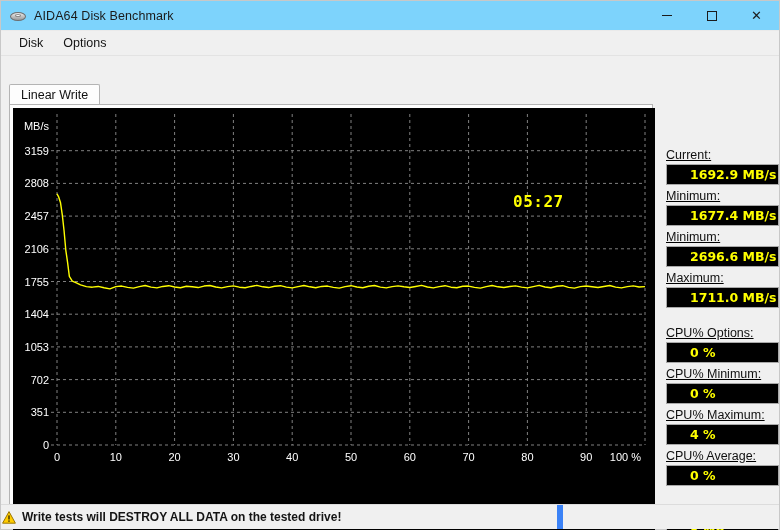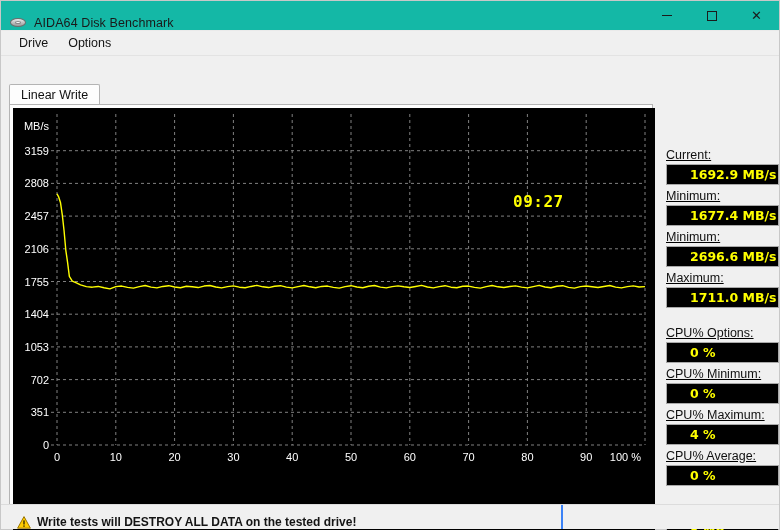--- a/index.html
+++ b/index.html
@@ -13,22 +13,22 @@
     position:relative;width:780px;height:530px;
     background:#f0f0f0;
     border:1px solid #c8c8c8;
     box-sizing:border-box;
     display:flex;flex-direction:column;
   }
 
   
   .titlebar{
     height:29px;flex:0 0 29px;
-    background:#14b8a6;
-    display:flex;align-items:flex-end;
+    background:#7dd3fc;
+    display:flex;align-items:center;
     border-bottom:1px solid #eaeaea;
     position:relative;
   }
   .app-icon{
     width:16px;height:16px;margin-left:9px;margin-right:8px;
     position:relative;flex:0 0 16px;
   }
   .app-icon .platter{
     position:absolute;left:0;top:4px;width:16px;height:9px;
     border-radius:50%;
@@ -150,23 +150,23 @@
   }
 
   
   .statusbar{
     position:absolute;left:0;right:0;bottom:0;height:24px;
     background:#f0f0f0;
     border-top:1px solid #dcdcdc;
     display:flex;align-items:center;
   }
   .status-cell{
-    height:24px;display:flex;align-items:flex-end;
-    padding-left:16px;flex:0 0 562px;
-    border-right:2px solid #3b82f6;
+    height:24px;display:flex;align-items:center;
+    padding-left:1px;flex:0 0 562px;
+    border-right:6px solid #3b82f6;
     box-sizing:border-box;
   }
   .warn-icon{
     width:14px;height:13px;flex:0 0 14px;margin-right:6px;position:relative;
   }
   .warn-text{
     font-size:12px;font-weight:bold;color:#141414;white-space:nowrap;
   }
 </style>
 </head>
@@ -187,21 +187,21 @@
       <div class="win-btn">
           <i class="glyph-max"></i>
         </div>
       <div class="win-btn close">
           <span class="glyph-close">✕</span>
         </div>
     </div>
   </div>
 
   <div class="menubar">
-    <div class="menu-item">Drive</div>
+    <div class="menu-item">Disk</div>
     <div class="menu-item">Options</div>
   </div>
 
   <div class="content">
 
     <div class="left-col">
 
       <div class="tabstrip">
         <div class="tab">Linear Write</div>
       </div>
@@ -256,21 +256,21 @@
                 <text x="396.8" y="353" fill="#ffffff" font-size="11" font-family="&quot;Liberation Sans&quot;, sans-serif" text-anchor="middle">60</text>
                 <text x="455.59999999999997" y="353" fill="#ffffff" font-size="11" font-family="&quot;Liberation Sans&quot;, sans-serif" text-anchor="middle">70</text>
                 <text x="514.4000000000001" y="353" fill="#ffffff" font-size="11" font-family="&quot;Liberation Sans&quot;, sans-serif" text-anchor="middle">80</text>
                 <text x="573.2" y="353" fill="#ffffff" font-size="11" font-family="&quot;Liberation Sans&quot;, sans-serif" text-anchor="middle">90</text>
                 <text x="628" y="353" fill="#ffffff" font-size="11" font-family="&quot;Liberation Sans&quot;, sans-serif" text-anchor="end">100 %</text>
               </g>
             <g id="seriesg">
                 <path d="M44.00 85.78 L45.76 89.19 L47.53 94.78 L49.29 106.89 L51.06 122.73 L52.82 142.29 L54.58 154.40 L56.35 168.38 L59.29 173.03 L62.82 174.71 L67.52 176.95 L73.40 178.62 L79.28 179.18 L85.16 178.44 L91.04 179.74 L96.92 180.86 L102.80 178.62 L108.68 178.06 L114.56 179.37 L120.44 180.11 L126.32 178.62 L132.20 177.51 L138.08 179.18 L143.96 179.93 L149.84 178.44 L155.72 177.69 L161.60 179.00 L167.48 179.74 L173.36 178.25 L179.24 178.81 L185.12 179.56 L191.00 178.06 L196.88 177.51 L202.76 179.00 L208.64 179.93 L214.52 178.62 L220.40 177.88 L226.28 179.18 L232.16 179.74 L238.04 178.44 L243.92 177.32 L249.80 178.81 L255.68 179.56 L261.56 178.25 L267.44 177.69 L273.32 179.18 L279.20 179.93 L285.08 178.62 L290.96 177.51 L296.84 178.81 L302.72 179.74 L308.60 178.44 L314.48 178.06 L320.36 179.37 L326.24 180.11 L332.12 178.62 L338.00 177.69 L343.88 179.00 L349.76 179.74 L355.64 178.25 L361.52 177.51 L367.40 179.18 L373.28 179.93 L379.16 178.62 L385.04 177.88 L390.92 178.81 L396.80 179.56 L402.68 178.44 L408.56 177.32 L414.44 179.00 L420.32 179.93 L426.20 178.62 L432.08 177.69 L437.96 179.18 L443.84 179.74 L449.72 178.25 L455.60 178.06 L461.48 179.37 L467.36 180.11 L473.24 178.62 L479.12 177.51 L485.00 178.81 L490.88 179.56 L496.76 178.44 L502.64 177.88 L508.52 179.18 L514.40 179.93 L520.28 178.62 L526.16 177.32 L532.04 179.00 L537.92 179.74 L543.80 178.25 L549.68 177.69 L555.56 179.37 L561.44 180.11 L567.32 178.62 L573.20 178.06 L579.08 178.81 L584.96 179.56 L590.84 178.44 L596.72 177.51 L602.60 179.18 L608.48 179.93 L614.36 178.62 L620.24 177.88 L626.12 179.00 L632.00 178.62" fill="none" stroke="#ffff00" stroke-width="1.4" stroke-linejoin="round"></path>
               </g>
           </svg>
-          <div class="clock">09:27</div>
+          <div class="clock">05:27</div>
         </div>
 
       </div>
 
       <div class="controls-row">
         <div class="combo combo-mode">
           <span class="lbl">Linear Write</span>
           <svg class="arrow" viewBox="0 0 8 5">
             <path d="M0.5 0.5 L4 4 L7.5 0.5" fill="none" stroke="#444" stroke-width="1"></path>
           </svg>

